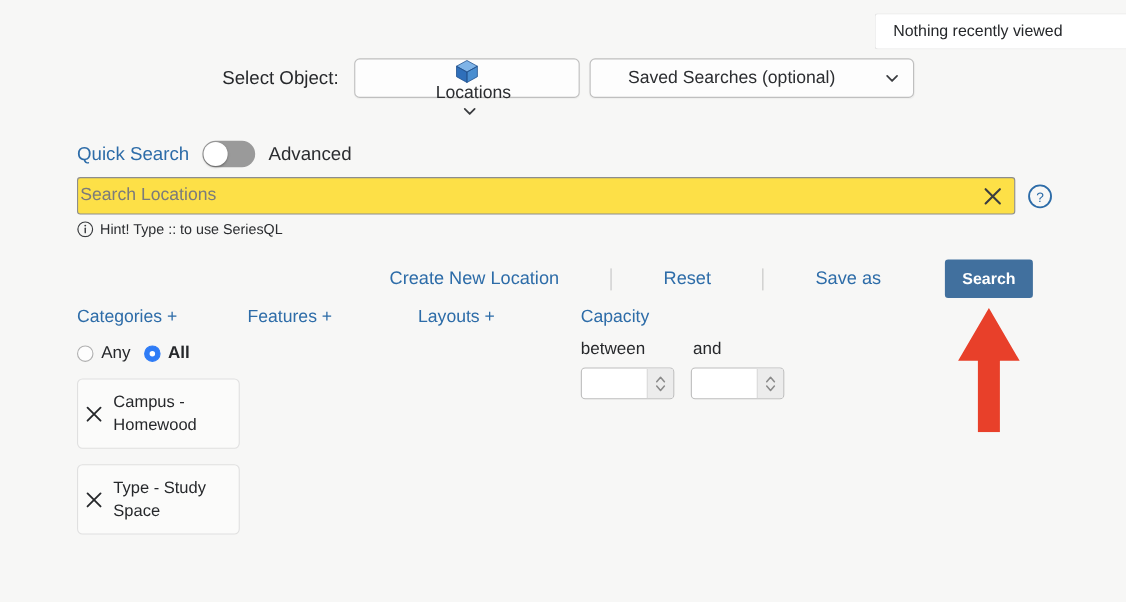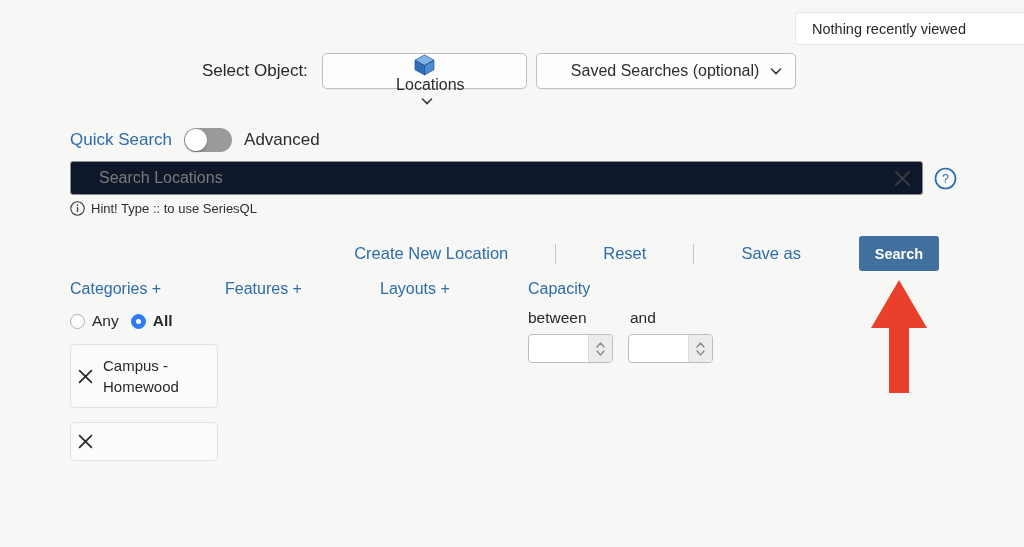--- a/index.html
+++ b/index.html
@@ -58,21 +58,21 @@
     background: #fdfdfd;
     border: 1px solid #bfbfbf;
     border-radius: 5px;
     box-sizing: border-box;
     display: flex;
     align-items: center;
     padding: 0 12px;
     box-shadow: 0 1px 1px rgba(0,0,0,0.04);
   }
   .dropdown.locations { width: 205px; flex-direction: column; }
-  .dropdown.saved { width: 260px; margin-left: 9px; }
+  .dropdown.saved { width: 295px; margin-left: 9px; }
   .dd-label {
     font-size: 16px;
     color: #2b2d30;
     flex: 1;
     white-space: nowrap;
   }
   .dropdown.locations .dd-label { margin-left: 12px; }
   .dropdown.saved .dd-label { text-align: left; padding-left: 22px; }
   .chev {
     width: 14px;
@@ -123,27 +123,27 @@
   .search-wrap {
     position: absolute;
     left: 70px;
     top: 161px;
     display: flex;
     align-items: center;
   }
   .search-box {
     width: 853px;
     height: 34px;
-    background: #0f172a;
+    background: #fde047;
     border: 1px solid #8d8d8d;
     border-radius: 3px;
     box-sizing: border-box;
     display: flex;
     align-items: center;
-    padding: 0 10px 0 28px;
+    padding: 0 10px 0 2px;
   }
   .search-placeholder {
     flex: 1;
     font-size: 16px;
     color: #7b7b7b;
     white-space: nowrap;
   }
   .clear-x { width: 19px; height: 19px; flex: none; cursor: pointer; }
   .help-icon { width: 23px; height: 23px; margin-left: 11px; flex: none; cursor: pointer; }
 
@@ -437,20 +437,21 @@
       </span>
       <span class="chip-text">Campus - Homewood</span>
     </div>
 
     <div class="chip">
       <span class="chip-x">
         <svg viewBox="0 0 17 17" width="17" height="17" aria-hidden="true">
           <path d="M2.6 2.6 L14.4 14.4 M14.4 2.6 L2.6 14.4" stroke="#26282b" stroke-width="1.7" stroke-linecap="round"></path>
         </svg>
       </span>
+      <span class="chip-text">Type - Study Space</span>
     </div>
   </div>
 
   <div class="col col-features">
     <div class="col-head">Features +</div>
   </div>
 
   <div class="col col-layouts">
     <div class="col-head">Layouts +</div>
   </div>

